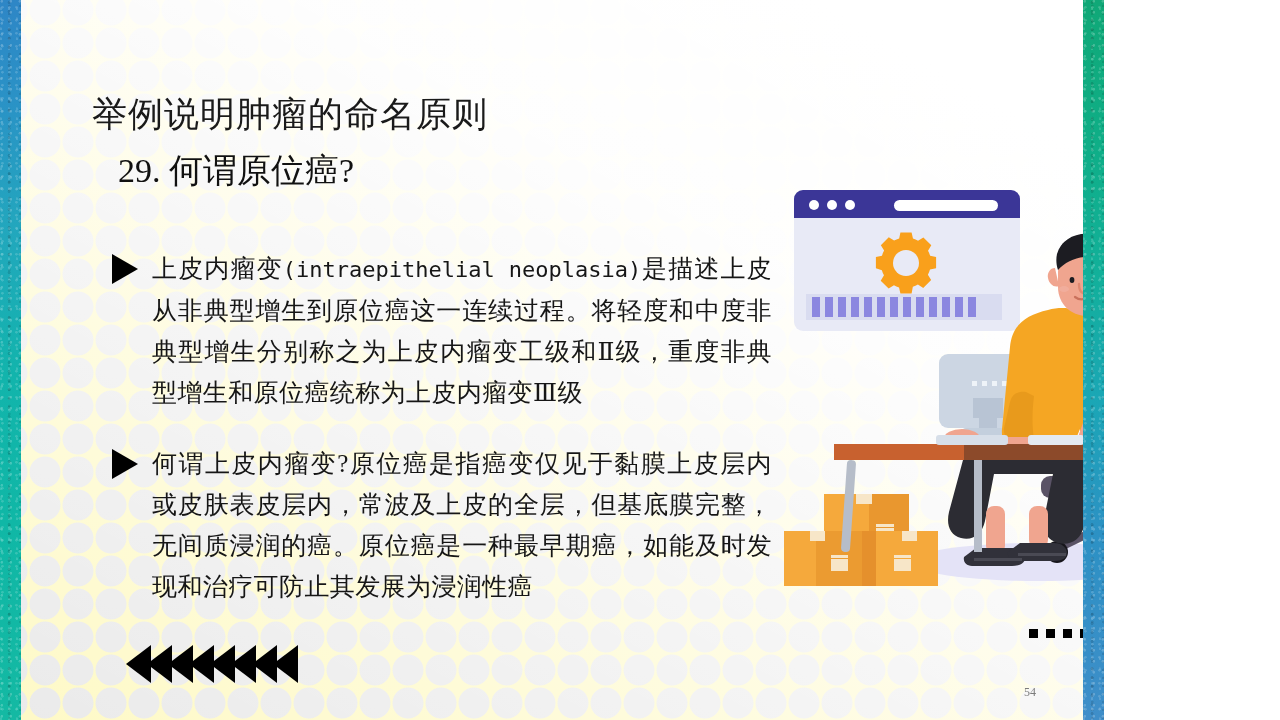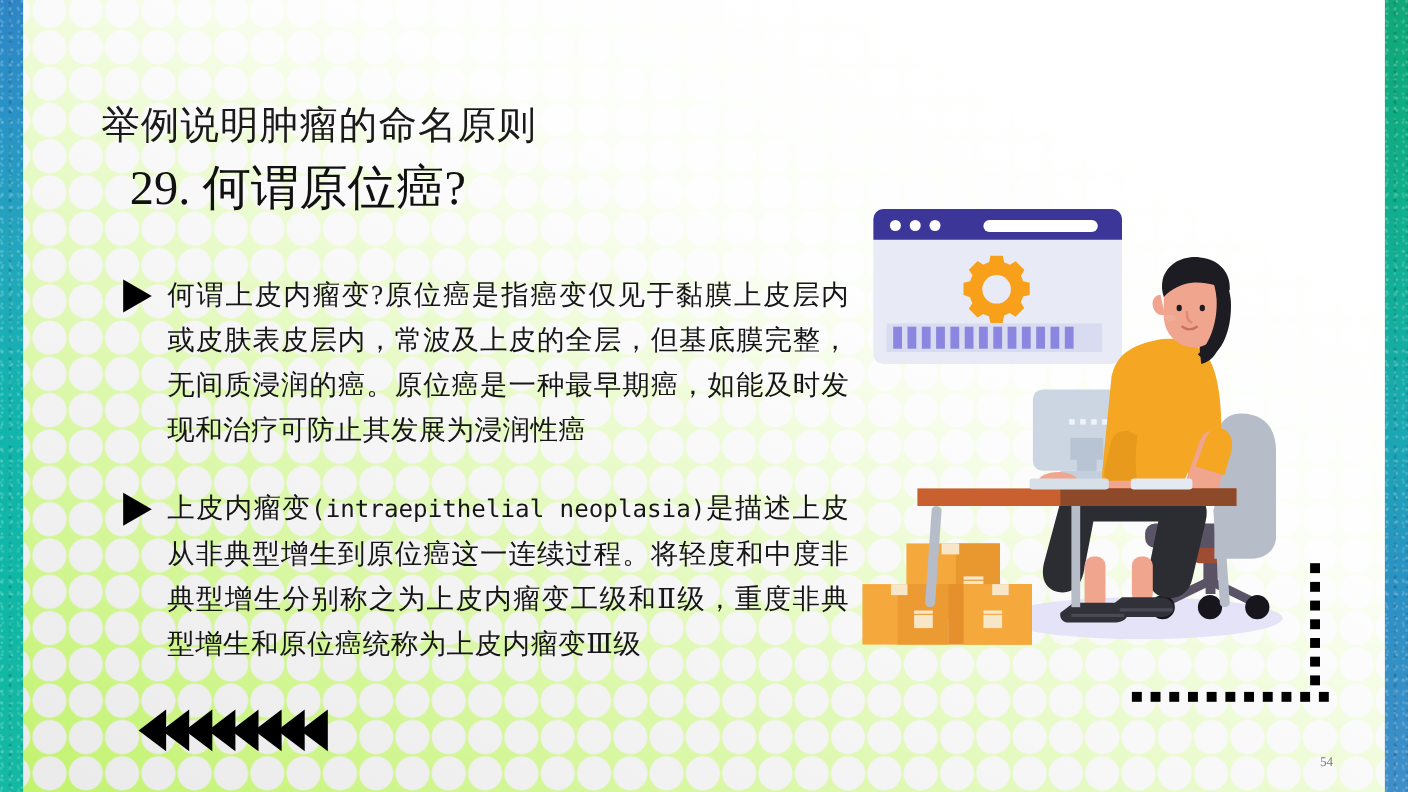--- a/index.html
+++ b/index.html
@@ -2,22 +2,22 @@
 <html><head>
 <meta charset="utf-8">
 <style>
   html,body{margin:0;padding:0;}
   body{
     width:1280px;height:720px;overflow:hidden;
     background:#ffffff;
     font-family:"Liberation Serif",serif;
   }
   #slide{
-    position:relative;width:1280px;height:720px;overflow:hidden;
-    background:#bef264;
+    position:relative;width:1104px;height:720px;overflow:hidden;
+    background:#fef9c3;
   }
 
   
   .bg-pattern{
     position:absolute;left:0;top:0;width:1280px;height:720px;
     background-image:radial-gradient(circle at 16px 16px, #e9e9e9 15px, rgba(255,255,255,0) 16px);
     background-size:33px 33px;
     background-position:-4px -6px;
     z-index:0;
   }
@@ -52,21 +52,21 @@
 
   
   .title-block{position:absolute;left:92px;top:92px;z-index:5;}
   .slide-title{
     font-family:"Liberation Sans","DejaVu Sans",sans-serif;
     font-size:35px;line-height:44px;color:#1a1a1a;letter-spacing:1px;
     white-space:nowrap;
   }
   .slide-subtitle{
     font-family:"Liberation Serif","DejaVu Serif",serif;
-    font-size:44px;line-height:46px;color:#111111;margin-top:12px;margin-left:26px;
+    font-size:34px;line-height:46px;color:#111111;margin-top:12px;margin-left:26px;
     white-space:nowrap;
   }
 
   
   .bullets{position:absolute;left:112px;top:248px;width:660px;z-index:5;}
   .bullet{display:flex;align-items:flex-start;margin-bottom:30px;}
   .bullet-marker{
     width:0;height:0;flex:0 0 auto;
     border-top:15px solid transparent;
     border-bottom:15px solid transparent;
@@ -126,26 +126,26 @@
 
   <div class="title-block">
     <div class="slide-title">举例说明肿瘤的命名原则</div>
     <div class="slide-subtitle">29. 何谓原位癌?</div>
   </div>
 
   <div class="bullets">
 
     <div class="bullet">
       <div class="bullet-marker"></div>
-      <div class="bullet-text">何谓上皮内瘤变?原位癌是指癌变仅见于黏膜上皮层内或皮肤表皮层内，常波及上皮的全层，但基底膜完整，无间质浸润的癌。原位癌是一种最早期癌，如能及时发现和治疗可防止其发展为浸润性癌</div>
+      <div class="bullet-text"><span>上皮内瘤变</span><span class="mono-term">(intraepithelial neoplasia)</span><span>是描述上皮从非典型增生到原位癌这一连续过程。将轻度和中度非典型增生分别称之为上皮内瘤变工级和Ⅱ级，重度非典型增生和原位癌统称为上皮内瘤变Ⅲ级</span></div>
     </div>
 
     <div class="bullet">
       <div class="bullet-marker"></div>
-      <div class="bullet-text"><span>上皮内瘤变</span><span class="mono-term">(intraepithelial neoplasia)</span><span>是描述上皮从非典型增生到原位癌这一连续过程。将轻度和中度非典型增生分别称之为上皮内瘤变工级和Ⅱ级，重度非典型增生和原位癌统称为上皮内瘤变Ⅲ级</span></div>
+      <div class="bullet-text">何谓上皮内瘤变?原位癌是指癌变仅见于黏膜上皮层内或皮肤表皮层内，常波及上皮的全层，但基底膜完整，无间质浸润的癌。原位癌是一种最早期癌，如能及时发现和治疗可防止其发展为浸润性癌</div>
     </div>
 
   </div>
 
   <div class="chevrons">
     <div class="chev"></div>
     <div class="chev"></div>
     <div class="chev"></div>
     <div class="chev"></div>
     <div class="chev"></div>

